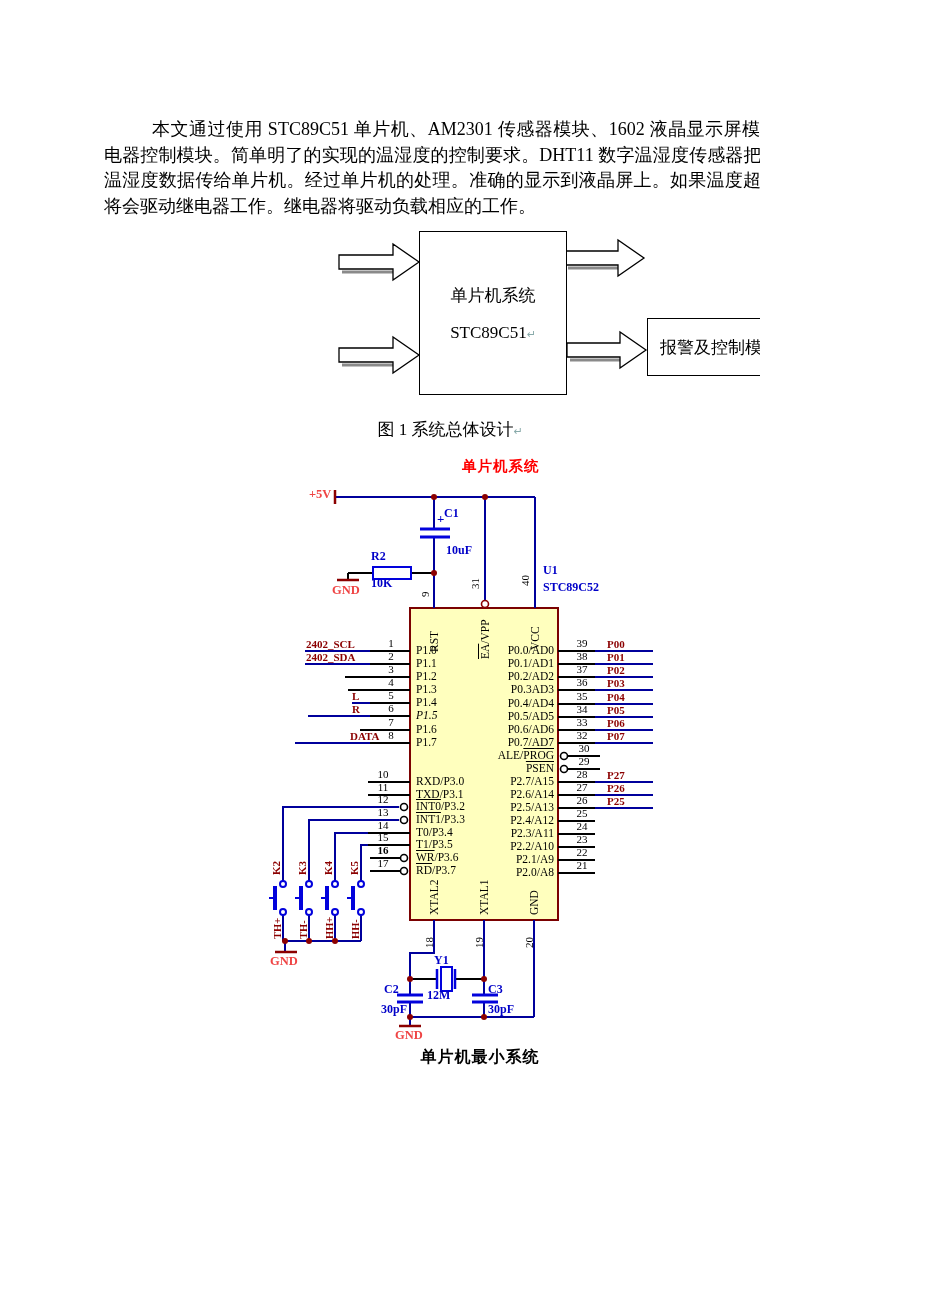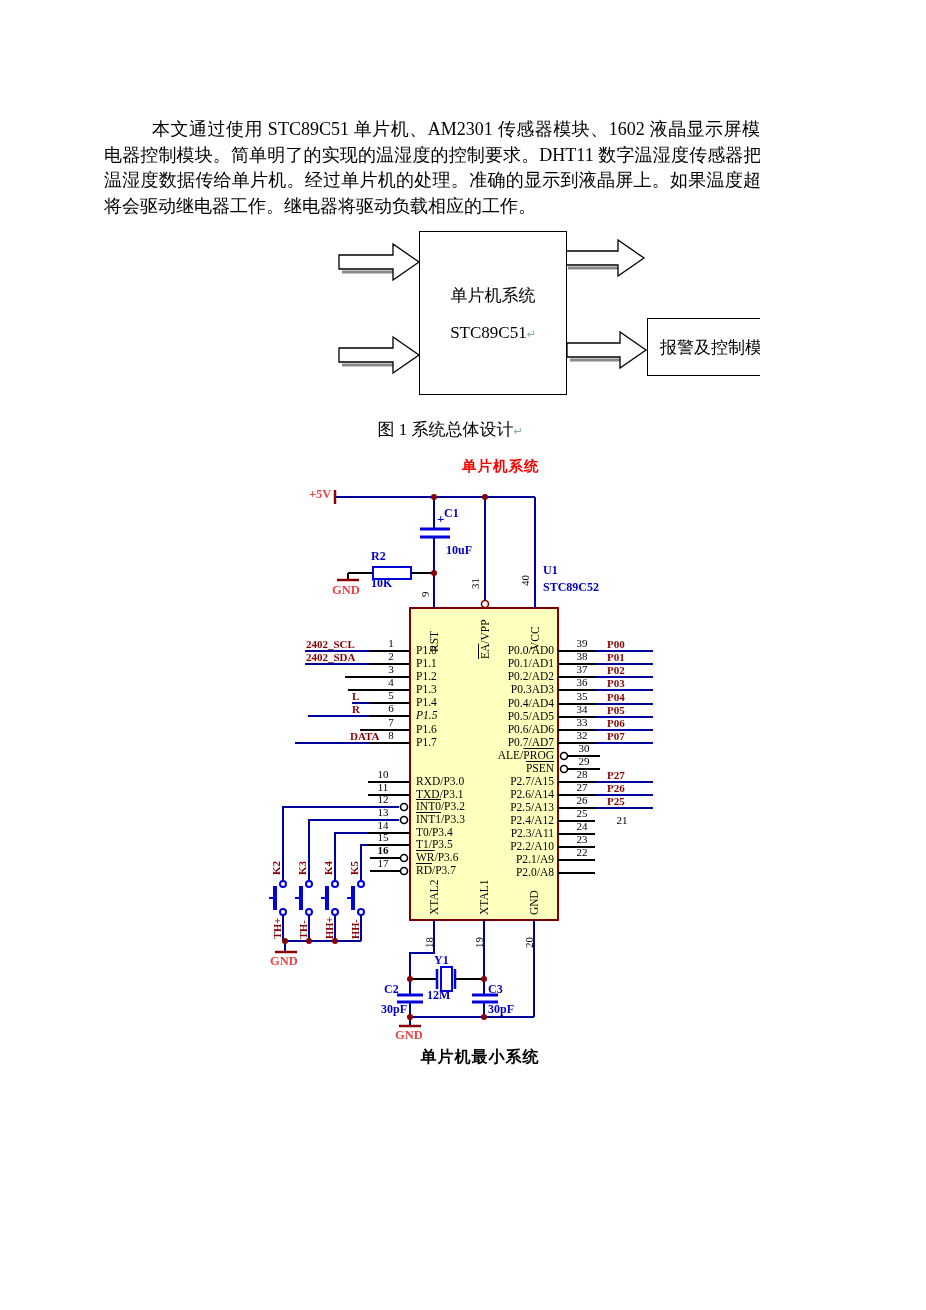--- a/index.html
+++ b/index.html
@@ -301,21 +301,21 @@
   <span class="lbl pin-name rname" style="left:464px;top:749px;"><span>ALE/</span><span class="ov">PROG</span></span>
   <span class="lbl pin-name rname" style="left:464px;top:762px;"><span></span><span class="ov">PSEN</span></span>
 
   <span class="lbl pin-num" style="left:570px;top:768px;width:24px;">28</span>
   <span class="lbl pin-num" style="left:570px;top:781px;width:24px;">27</span>
   <span class="lbl pin-num" style="left:570px;top:794px;width:24px;">26</span>
   <span class="lbl pin-num" style="left:570px;top:807px;width:24px;">25</span>
   <span class="lbl pin-num" style="left:570px;top:820px;width:24px;">24</span>
   <span class="lbl pin-num" style="left:570px;top:833px;width:24px;">23</span>
   <span class="lbl pin-num" style="left:570px;top:846px;width:24px;">22</span>
-  <span class="lbl pin-num" style="left:570px;top:814px;width:24px;margin-left:40px;">21</span>
+  <span class="lbl pin-num" style="left:570px;top:859px;width:24px;">21</span>
   <span class="lbl pin-name rname" style="left:464px;top:775px;">P2.7/A15</span>
   <span class="lbl pin-name rname" style="left:464px;top:788px;">P2.6/A14</span>
   <span class="lbl pin-name rname" style="left:464px;top:801px;">P2.5/A13</span>
   <span class="lbl pin-name rname" style="left:464px;top:814px;">P2.4/A12</span>
   <span class="lbl pin-name rname" style="left:464px;top:827px;">P2.3/A11</span>
   <span class="lbl pin-name rname" style="left:464px;top:840px;">P2.2/A10</span>
   <span class="lbl pin-name rname" style="left:464px;top:853px;">P2.1/A9</span>
   <span class="lbl pin-name rname" style="left:464px;top:866px;">P2.0/A8</span>
   <span class="lbl net" style="left:607px;top:769px;">P27</span>
   <span class="lbl net" style="left:607px;top:782px;">P26</span>

